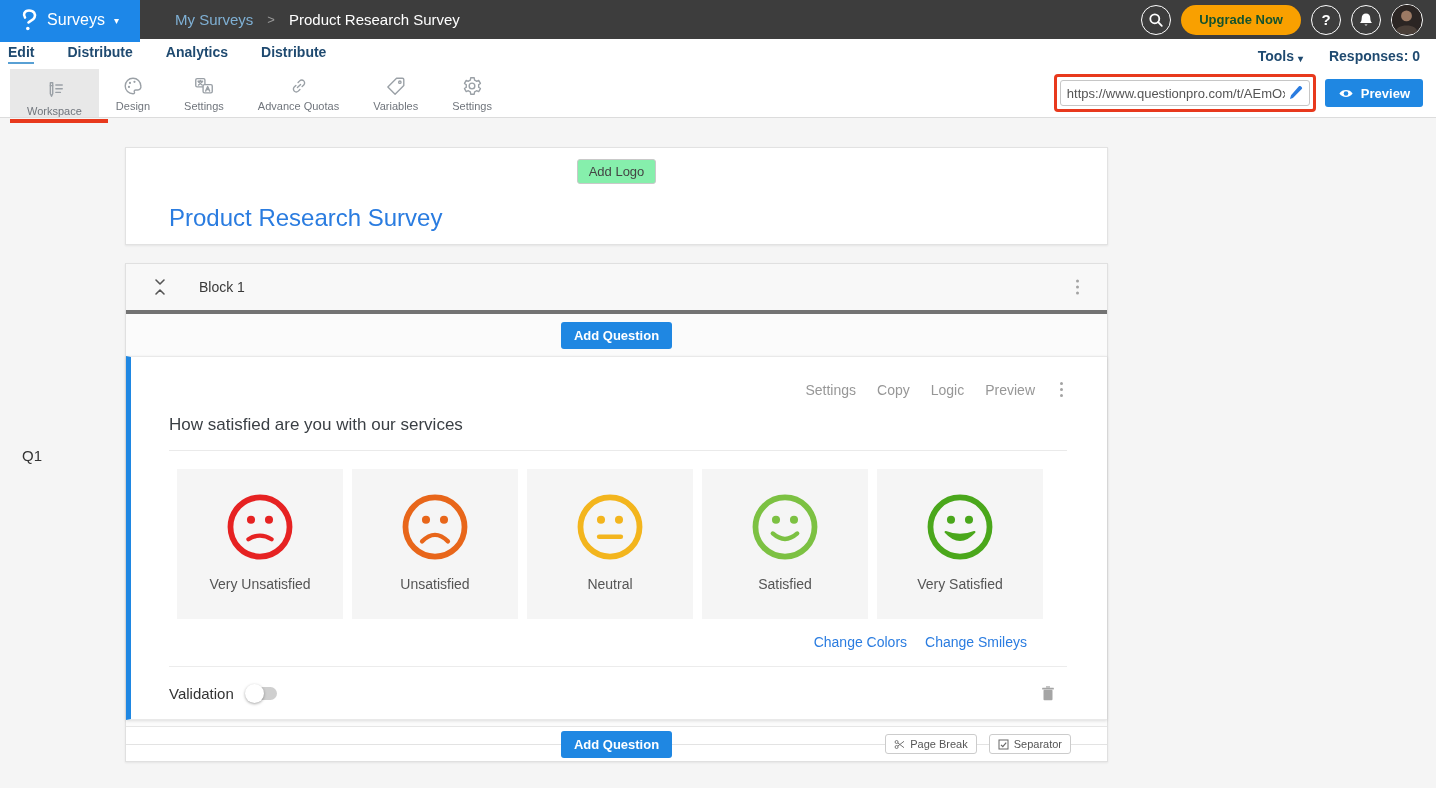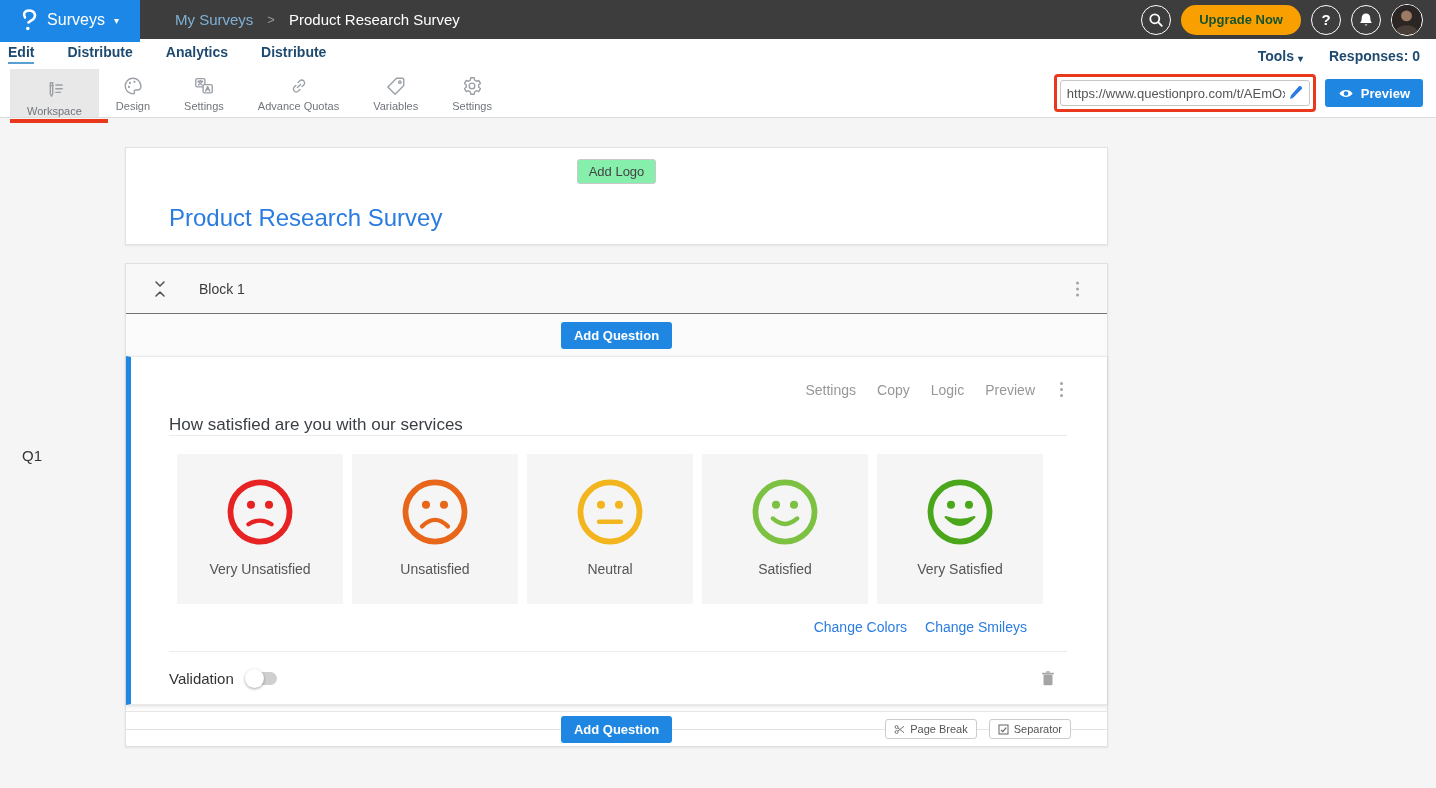--- a/index.html
+++ b/index.html
@@ -58,41 +58,41 @@
   .content { margin-left:125px; width:983px; }
 
   .card { background:#fff; border:1px solid #e2e2e2; box-shadow:0 1px 2px rgba(0,0,0,.07); }
   .title-card { margin-top:29px; height:98px; }
   .add-logo { display:block; margin:11px auto 0; padding:4px 11px; background:#86efac;
     border:1px solid #c9c9c9; border-radius:3px; font-size:13px; color:#444; cursor:pointer; }
   .survey-title { margin:20px 0 0 43px; font-size:24px; font-weight:normal; color:#2a7ce0; }
 
   .block-card { margin-top:18px; border:1px solid #e0e0e0; background:#fbfbfb;
     box-shadow:0 1px 2px rgba(0,0,0,.07); }
-  .block-header { height:50px; background:#f8f8f8; border-bottom:1px solid #737373;
+  .block-header { height:50px; background:#f8f8f8; border-bottom:4px solid #737373;
     display:flex; align-items:center; position:relative; }
   .collapse-btn { margin-left:26px; cursor:pointer; display:flex; }
   .block-label { margin-left:31px; font-size:14px; color:#3a3a3a; }
   .kebab { position:absolute; right:24px; top:50%; transform:translateY(-50%); display:flex;
     flex-direction:column; gap:3px; padding:4px; cursor:pointer; }
   .kebab i { width:3px; height:3px; border-radius:50%; background:#a3a3a3; }
 
   .addq-row { height:42px; display:flex; align-items:center; justify-content:center; }
   .btn-primary { background:#1f87e2; color:#fff; border:none; border-radius:3px;
     font-size:13px; font-weight:bold; padding:6px 13px; cursor:pointer; }
 
   .question-card { background:#fff; border-left:5px solid #1f87e2; border-top:1px solid #e9e9e9;
     border-bottom:1px solid #e9e9e9; box-shadow:0 1px 3px rgba(0,0,0,.12);
     padding:0 40px 0 38px; }
   .q-menu { display:flex; justify-content:flex-end; align-items:center; gap:21px;
     padding-top:21px; font-size:14px; color:#979797; }
   .q-menu span { cursor:pointer; }
   .q-kebab { position:static; transform:none; }
   .q-text { margin-top:14px; font-size:17px; color:#3a3f44; font-weight:500;
-    padding-bottom:0; border-bottom:1px solid #eaeaea; }
+    padding-bottom:15px; border-bottom:1px solid #eaeaea; }
   .smiley-row { display:flex; gap:9px; margin-top:18px; margin-left:8px; }
   .tile { width:166px; height:150px; background:#f5f5f5; display:flex; flex-direction:column;
     align-items:center; cursor:pointer; }
   .tile svg { width:72px; height:72px; margin-top:22px; }
   .tile-label { margin-top:13px; font-size:14px; color:#555; }
   .change-links { display:flex; justify-content:flex-end; gap:18px; margin-top:15px;
     margin-right:40px; font-size:14px; color:#2a7ce0; }
   .change-links span { cursor:pointer; }
   .validation-row { margin-top:16px; border-top:1px solid #ececec; height:53px;
     display:flex; align-items:center; }

